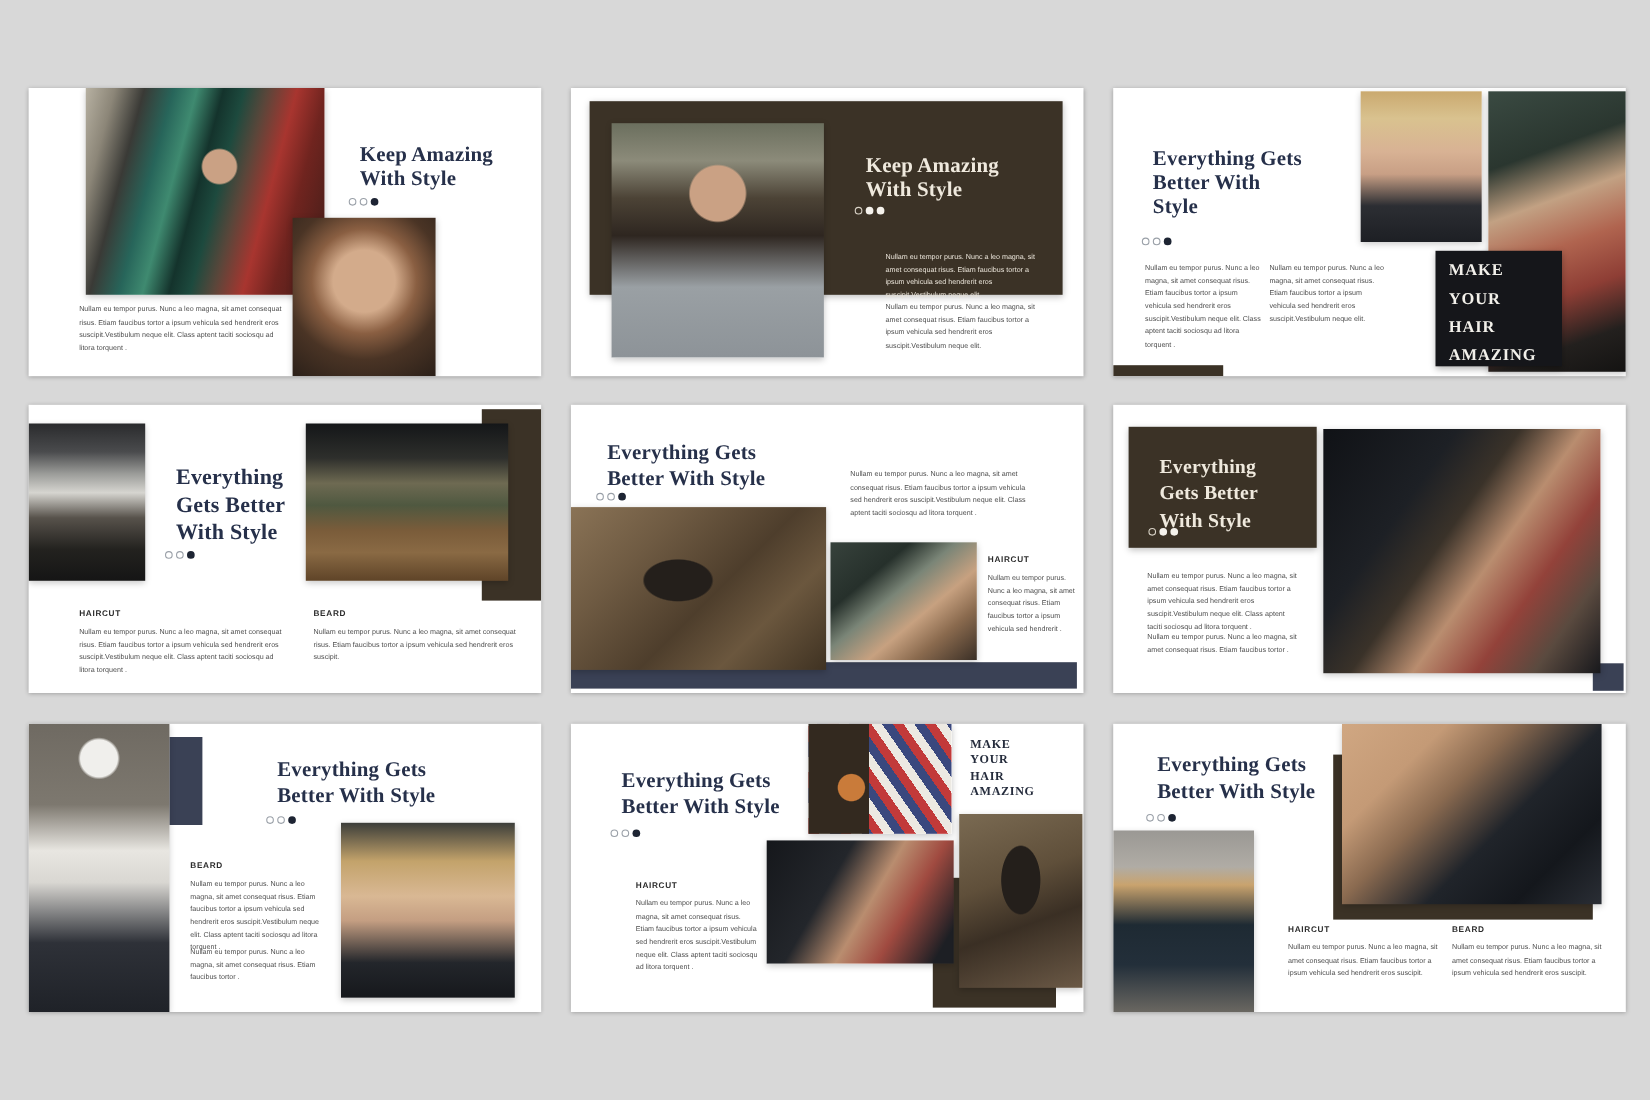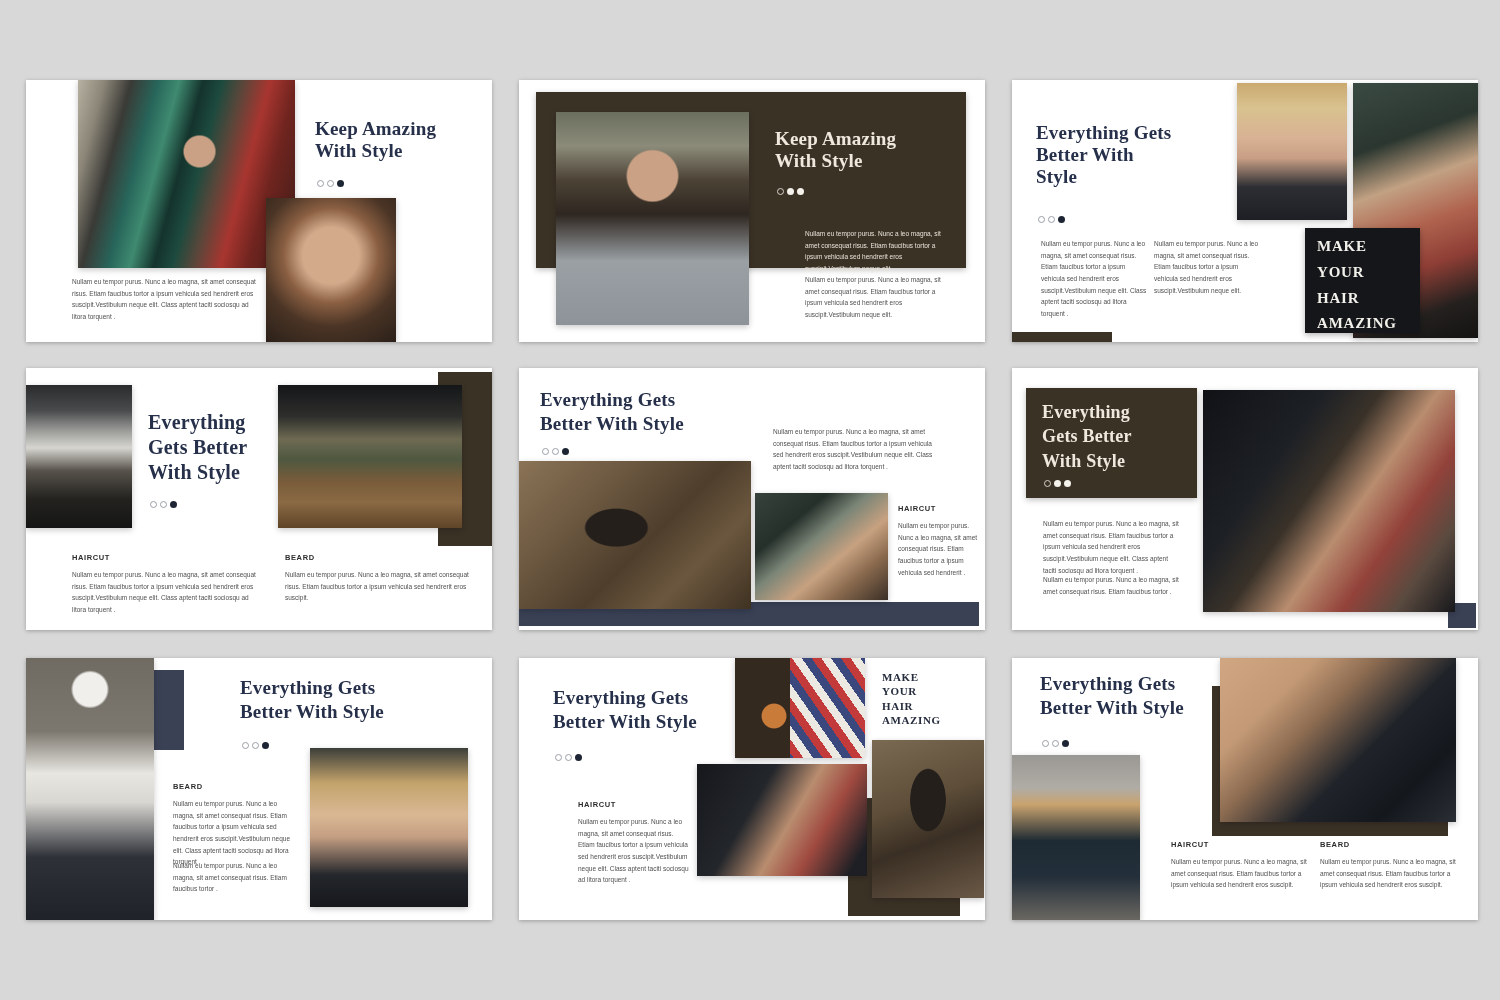--- a/index.html
+++ b/index.html
@@ -4,21 +4,21 @@
 <style>
   html,body{margin:0;padding:0;}
   #canvas{position:relative;width:1500px;height:1000px;background:#d8d8d8;overflow:hidden;
           font-family:"Liberation Sans","DejaVu Sans",sans-serif;}
   .slide{position:absolute;width:466px;height:262px;background:#ffffff;
          box-shadow:0 1px 4px rgba(0,0,0,.28);overflow:hidden;}
   .abs{position:absolute;}
   .photo{position:absolute;box-shadow:0 2px 6px rgba(0,0,0,.22);}
   .block{position:absolute;}
   .ttl{font-family:"Liberation Serif","DejaVu Serif",serif;font-weight:700;color:#26304a;
-       font-size:19px;line-height:1.17;white-space:pre-line;letter-spacing:.2px;margin:0;}
+       font-size:19px;line-height:1.17;white-space:pre-line;letter-spacing:.2px;margin:12px;}
   .ttl.lg{font-size:20px;line-height:1.25;}
   .ttl.sp{line-height:1.28;}
   .ttl.w{color:#efe9dd;}
   .ttl.s6{font-size:18px;line-height:1.36;}
   .bd{font-size:6.5px;line-height:1.8;color:#4f4f4f;margin:0;}
   .bd.w{color:#e9e3d8;}
   .hd{font-size:7.5px;font-weight:700;color:#2c2c2c;letter-spacing:.6px;margin:0;}
   .mk{font-family:"Liberation Serif","DejaVu Serif",serif;font-weight:700;color:#f2f0ea;
       font-size:15px;line-height:1.72;white-space:pre-line;letter-spacing:.8px;margin:0;}
   .mk8{font-family:"Liberation Serif","DejaVu Serif",serif;font-weight:700;color:#262d3d;

